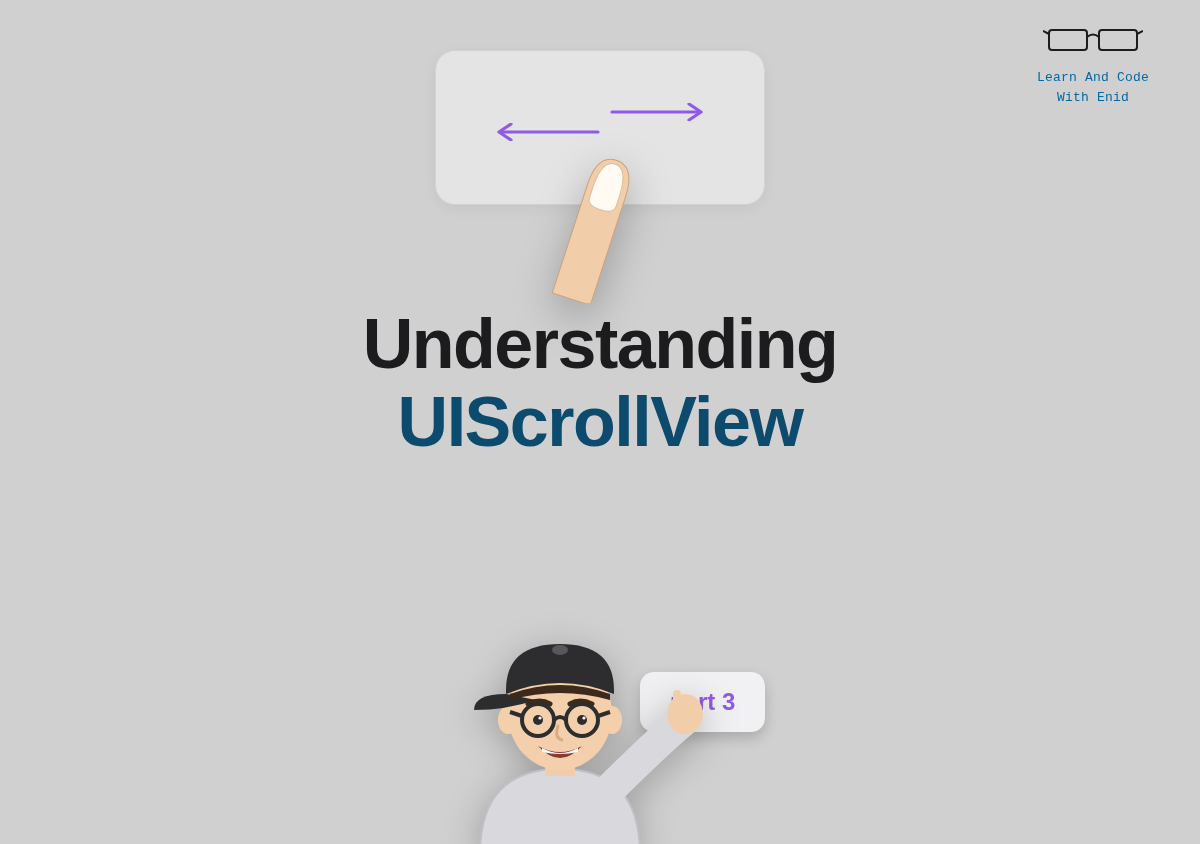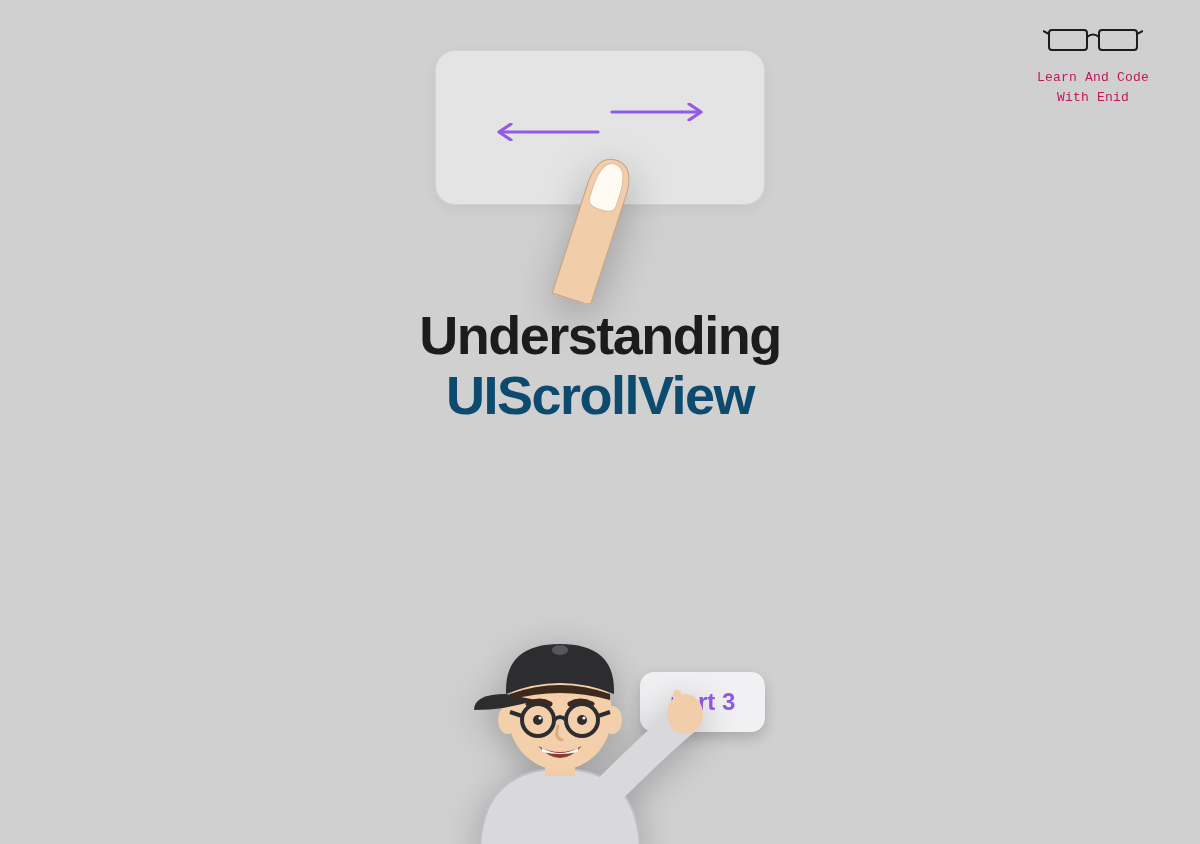--- a/index.html
+++ b/index.html
@@ -18,21 +18,21 @@
     top: 22px;
     right: 32px;
     text-align: center;
     width: 150px;
   }
   .brand .glasses-icon svg { display: block; margin: 0 auto 10px; }
   .brand .line {
     font-family: "Courier New", Courier, monospace;
     font-size: 13px;
     letter-spacing: 0.2px;
-    color: #be185d;
+    color: #0369a1;
     line-height: 1.55;
   }
 
   
   .swipe-card {
     position: absolute;
     top: 50px;
     left: 50%;
     transform: translateX(-50%);
     width: 330px;
@@ -65,21 +65,21 @@
   }
 
   
   .headline {
     position: absolute;
     top: 305px;
     left: 0;
     width: 100%;
     text-align: center;
     font-weight: 700;
-    font-size: 54px;
+    font-size: 70px;
     line-height: 1.12;
     letter-spacing: -1.5px;
   }
   .headline .line1 { color: #1c1c1e; display: block; }
   .headline .line2 { color: #0c4a6e; display: block; }
 
   
   .badge {
     position: absolute;
     bottom: 112px;

